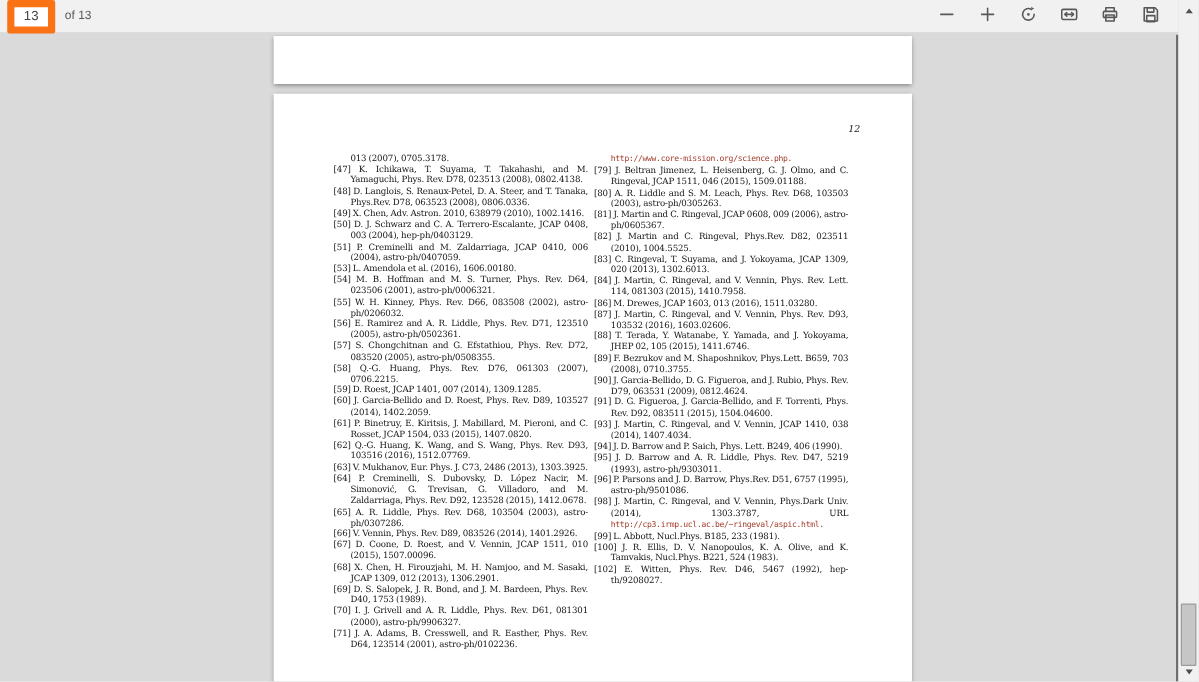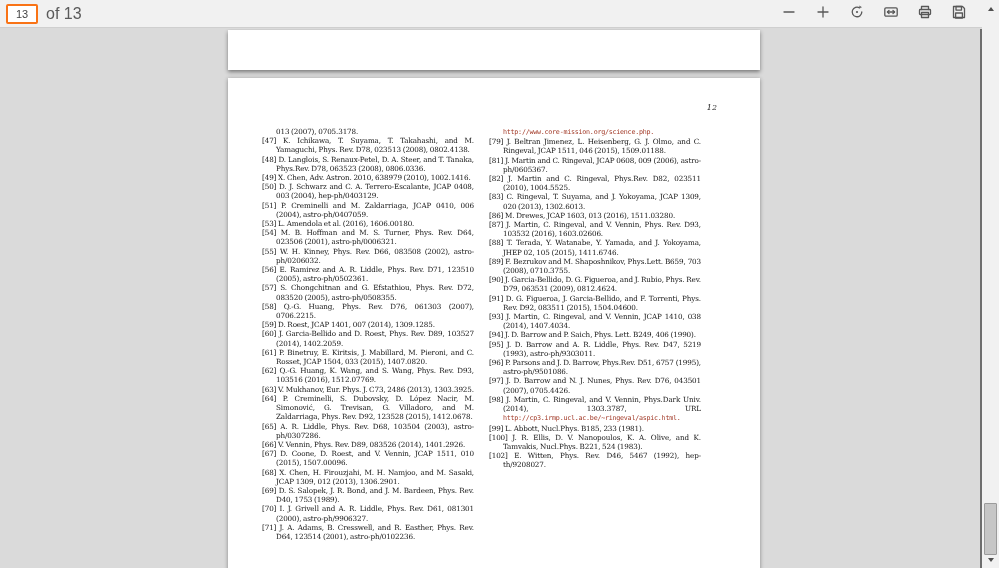--- a/index.html
+++ b/index.html
@@ -3,40 +3,40 @@
 <meta charset="utf-8">
 <style>
   html,body{margin:0;padding:0}
   body{width:999px;height:568px;overflow:hidden;position:relative;background:#dadada;
        font-family:"Liberation Sans","DejaVu Sans",sans-serif;}
 
   
   .toolbar{position:absolute;top:0;left:0;right:17px;height:28px;background:#f1f1f1;
            border-bottom:1px solid #cfcfcf;display:flex;align-items:center;
            padding:0 10px 0 6px;box-sizing:border-box;z-index:6;}
-  .page-box{width:28px;height:16px;border:2px solid #f97316;border-radius:2px;background:#fff;
+  .page-box{width:28px;height:16px;border:6px solid #f97316;border-radius:2px;background:#fff;
             text-align:center;font-size:11px;color:#444;padding:0;outline:none;
             font-family:"Liberation Sans",sans-serif;}
-  .of-label{margin-left:8px;font-size:16px;color:#5a5a5a;}
+  .of-label{margin-left:8px;font-size:10px;color:#5a5a5a;}
   .tb-spacer{flex:1}
   .tb-btn{width:26px;height:22px;display:flex;align-items:center;justify-content:center;
           margin-left:8px;background:transparent;border:none;padding:0;cursor:pointer;}
   .tb-btn svg{stroke:#585858;fill:none;stroke-width:1.3;stroke-linecap:round;stroke-linejoin:round;}
 
   
   .canvas{position:absolute;top:29px;left:0;right:17px;bottom:0;background:#dadada;
           border-right:2px solid #6e6e6e;overflow:hidden;box-sizing:border-box;}
   .sheet-prev{position:absolute;left:228px;top:1px;width:532px;height:40px;background:#fff;
               box-shadow:0 2px 4px rgba(0,0,0,.45);}
   .sheet{position:absolute;left:228px;top:49px;width:532px;height:640px;background:#fff;
          box-shadow:0 1px 4px rgba(0,0,0,.4);
          font-family:"DejaVu Serif","Liberation Serif",serif;color:#141414;}
   .printed-pageno{position:absolute;top:25px;right:43px;font-size:8px;color:#222;font-style:italic;}
 
-  .cols{position:absolute;top:49px;left:34px;display:flex;gap:15px;}
+  .cols{position:absolute;top:49px;left:50px;display:flex;gap:5px;}
   .col{width:212px;font-size:7.2px;line-height:9.2px;text-align:justify;
        letter-spacing:-0.12px;word-spacing:-0.4px;}
   .ref{padding-left:14px;text-indent:-14px;}
   .ref.cont{text-indent:0;}
   .ref b{font-weight:400;}
   .url{font-family:"DejaVu Sans Mono","Liberation Mono",monospace;font-size:6.7px;
        letter-spacing:-0.25px;}
 
   
   .scrollbar{position:absolute;top:0;right:0;width:17px;bottom:0;background:#f1f1f1;z-index:7;}
@@ -142,34 +142,35 @@
           <div class="ref"><span>[66] </span>V. Vennin, Phys. Rev. <b>D89</b>, 083526 (2014), 1401.2926.</div>
           <div class="ref"><span>[67] </span>D. Coone, D. Roest, and V. Vennin, JCAP <b>1511</b>, 010 (2015), 1507.00096.</div>
           <div class="ref"><span>[68] </span>X. Chen, H. Firouzjahi, M. H. Namjoo, and M. Sasaki, JCAP <b>1309</b>, 012 (2013), 1306.2901.</div>
           <div class="ref"><span>[69] </span>D. S. Salopek, J. R. Bond, and J. M. Bardeen, Phys. Rev. <b>D40</b>, 1753 (1989).</div>
           <div class="ref"><span>[70] </span>I. J. Grivell and A. R. Liddle, Phys. Rev. <b>D61</b>, 081301 (2000), astro-ph/9906327.</div>
           <div class="ref"><span>[71] </span>J. A. Adams, B. Cresswell, and R. Easther, Phys. Rev. <b>D64</b>, 123514 (2001), astro-ph/0102236.</div>
         </div>
       <div class="col">
           <div class="ref cont"><span class="url" style="color: rgb(162, 58, 40); margin-top: 36px;">http://www.core-mission.org/science.php.</span></div>
           <div class="ref"><span>[79] </span>J. Beltran Jimenez, L. Heisenberg, G. J. Olmo, and C. Ringeval, JCAP <b>1511</b>, 046 (2015), 1509.01188.</div>
+          <div class="ref"><span>[80] </span>A. R. Liddle and S. M. Leach, Phys. Rev. <b>D68</b>, 103503 (2003), astro-ph/0305263.</div>
           <div class="ref"><span>[81] </span>J. Martin and C. Ringeval, JCAP <b>0608</b>, 009 (2006), astro-ph/0605367.</div>
           <div class="ref"><span>[82] </span>J. Martin and C. Ringeval, Phys.Rev. <b>D82</b>, 023511 (2010), 1004.5525.</div>
           <div class="ref"><span>[83] </span>C. Ringeval, T. Suyama, and J. Yokoyama, JCAP <b>1309</b>, 020 (2013), 1302.6013.</div>
+          <div class="ref"><span>[84] </span>J. Martin, C. Ringeval, and V. Vennin, Phys. Rev. Lett. <b>114</b>, 081303 (2015), 1410.7958.</div>
           <div class="ref"><span>[86] </span>M. Drewes, JCAP <b>1603</b>, 013 (2016), 1511.03280.</div>
           <div class="ref"><span>[87] </span>J. Martin, C. Ringeval, and V. Vennin, Phys. Rev. <b>D93</b>, 103532 (2016), 1603.02606.</div>
           <div class="ref"><span>[88] </span>T. Terada, Y. Watanabe, Y. Yamada, and J. Yokoyama, JHEP <b>02</b>, 105 (2015), 1411.6746.</div>
           <div class="ref"><span>[89] </span>F. Bezrukov and M. Shaposhnikov, Phys.Lett. <b>B659</b>, 703 (2008), 0710.3755.</div>
           <div class="ref"><span>[90] </span>J. Garcia-Bellido, D. G. Figueroa, and J. Rubio, Phys. Rev. <b>D79</b>, 063531 (2009), 0812.4624.</div>
           <div class="ref"><span>[91] </span>D. G. Figueroa, J. Garcia-Bellido, and F. Torrenti, Phys. Rev. <b>D92</b>, 083511 (2015), 1504.04600.</div>
           <div class="ref"><span>[93] </span>J. Martin, C. Ringeval, and V. Vennin, JCAP <b>1410</b>, 038 (2014), 1407.4034.</div>
           <div class="ref"><span>[94] </span>J. D. Barrow and P. Saich, Phys. Lett. <b>B249</b>, 406 (1990).</div>
           <div class="ref"><span>[95] </span>J. D. Barrow and A. R. Liddle, Phys. Rev. <b>D47</b>, 5219 (1993), astro-ph/9303011.</div>
           <div class="ref"><span>[96] </span>P. Parsons and J. D. Barrow, Phys.Rev. <b>D51</b>, 6757 (1995), astro-ph/9501086.</div>
-          <div class="ref"><span>[97] </span>J. D. Barrow and N. J. Nunes, Phys. Rev. <b>D76</b>, 043501 (2007), 0705.4426.</div>
           <div class="ref"><span>[98] </span>J. Martin, C. Ringeval, and V. Vennin, Phys.Dark Univ. (2014), 1303.3787, URL <span class="url" style="color: rgb(162, 58, 40);">http://cp3.irmp.ucl.ac.be/~ringeval/aspic.html.</span></div>
           <div class="ref"><span>[99] </span>L. Abbott, Nucl.Phys. <b>B185</b>, 233 (1981).</div>
           <div class="ref"><span>[100] </span>J. R. Ellis, D. V. Nanopoulos, K. A. Olive, and K. Tamvakis, Nucl.Phys. <b>B221</b>, 524 (1983).</div>
           <div class="ref"><span>[102] </span>E. Witten, Phys. Rev. <b>D46</b>, 5467 (1992), hep-th/9208027.</div>
         </div>
     </div>
   </div>
 </div>
 
 <div class="scrollbar">

